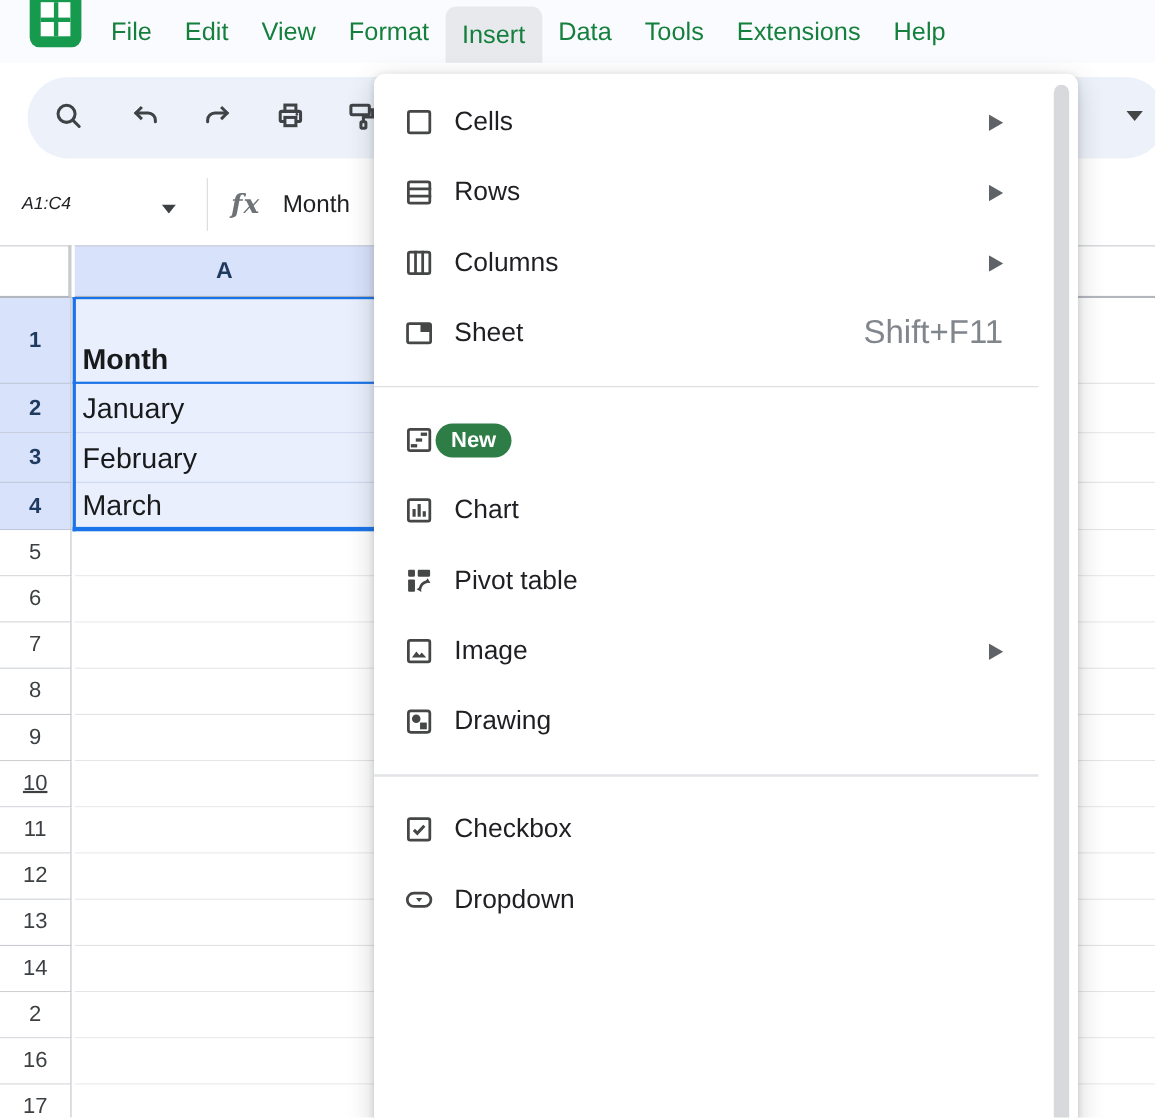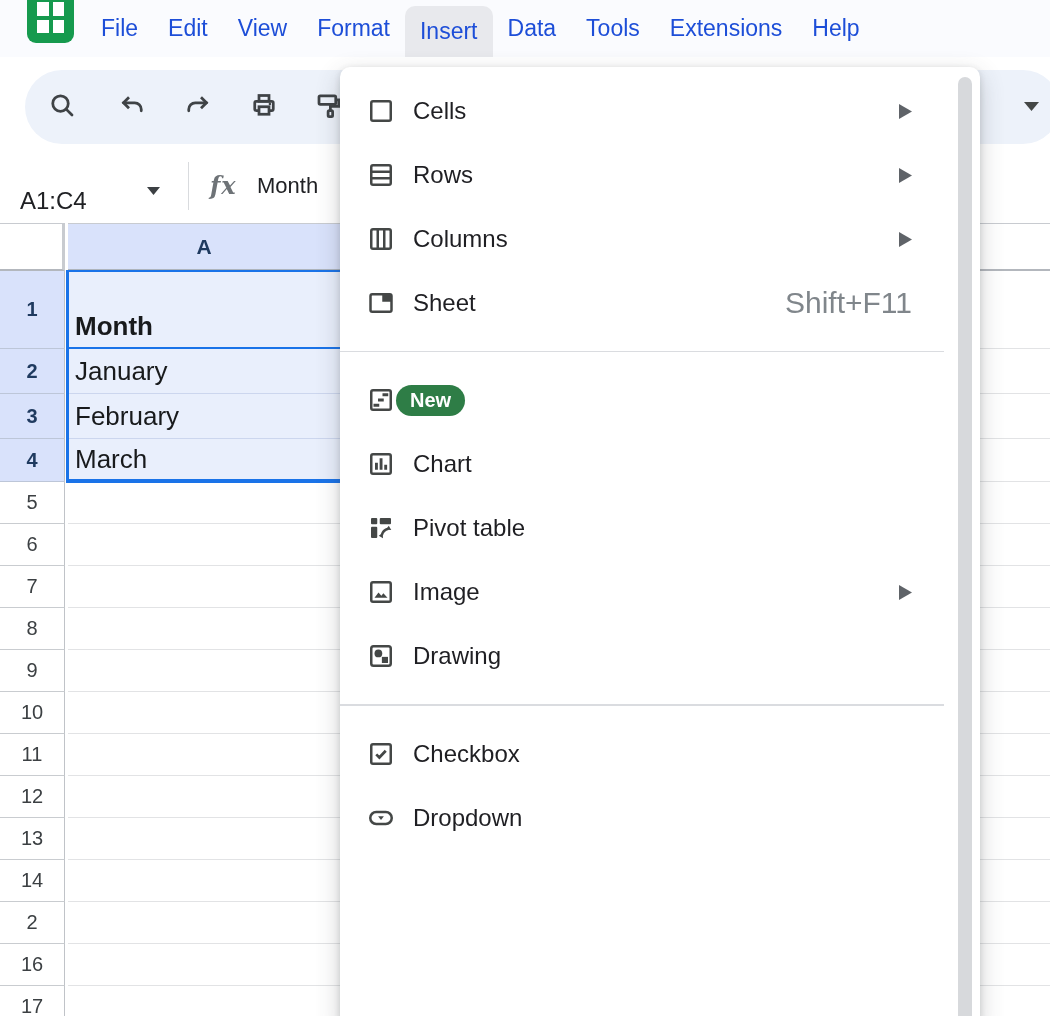--- a/index.html
+++ b/index.html
@@ -7,31 +7,31 @@
   body { font-family:"Liberation Sans", sans-serif; background:#fff; position:relative; overflow:hidden; }
   #stage { position:absolute; inset:0; width:1050px; height:1016px; overflow:hidden; background:#fff; }
 
   
   .top-bar { position:absolute; left:0; top:0; width:1050px; height:57px; background:#fafbfe; }
   .logo { position:absolute; left:27px; top:-9px; width:47px; height:52px; background:#169a4e; border-radius:9px; }
   .logo-grid { position:absolute; left:10px; top:11px; width:27px; height:31px; background:#fff; }
   .logo-grid:before { content:""; position:absolute; left:11.5px; top:0; width:4px; height:100%; background:#169a4e; }
   .logo-grid:after  { content:""; position:absolute; left:0; top:13.5px; width:100%; height:4px; background:#169a4e; }
   .menu-bar { position:absolute; left:86px; top:0; height:57px; display:flex; align-items:flex-end; }
-  .mb-item { height:57px; display:flex; align-items:center; padding:0 15px; font-size:23px; color:#1d4ed8; cursor:default; }
+  .mb-item { height:57px; display:flex; align-items:center; padding:0 15px; font-size:23px; color:#15803d; cursor:default; }
   .mb-item.active { background:#e8e9ed; border-radius:10px 10px 0 0; height:51px; }
 
   
   .tb-pill { position:absolute; left:25px; top:70px; width:1035px; height:74px; border-radius:37px; background:#edf2fa; }
   .tb-btn { position:absolute; top:15px; width:44px; height:44px; display:flex; align-items:center; justify-content:center; border-radius:50%; }
   .tb-more { position:absolute; left:984px; top:15px; width:44px; height:44px; display:flex; align-items:center; justify-content:center; }
 
   
   .fx-row { position:absolute; left:0; top:148px; width:1050px; height:75px; background:#fff; }
-  .name-box { position:absolute; left:20px; top:15px; height:75px; display:flex; align-items:center; font-size:24px; color:#202124; }
+  .name-box { position:absolute; left:20px; top:0; height:75px; display:flex; align-items:center; font-size:16px; color:#202124;font-style:italic; }
   .name-caret { position:absolute; left:147px; top:33px; }
   .fx-divider { position:absolute; left:188px; top:14px; width:1px; height:48px; background:#d9dbde; }
   .fx-label { position:absolute; left:210px; top:0; height:75px; display:flex; align-items:center; font-family:"DejaVu Serif", serif; font-style:italic; font-weight:bold; font-size:24px; color:#6e7377; letter-spacing:1px; }
   .fx-value { position:absolute; left:257px; top:0; height:75px; display:flex; align-items:center; font-size:22px; color:#202124; }
 
   
   .corner-box { position:absolute; left:0; top:223px; width:65px; height:48px; background:#fff; border-top:1px solid #c8cbd0; border-bottom:2px solid #b3b7bd; border-right:3px solid #c8cbd0; }
   .col-header { position:absolute; left:68px; top:223px; width:272px; height:48px; background:#d9e2fb; border-top:1px solid #c8cbd0; border-bottom:2px solid #aeb4bc; display:flex; align-items:center; justify-content:center; font-size:21px; font-weight:bold; color:#1f3a5f; }
   .sliver-header { position:absolute; left:980px; top:223px; width:70px; height:48px; background:#fff; border-top:1px solid #c8cbd0; border-bottom:2px solid #b3b7bd; }
   .sliver-vline { position:absolute; left:999px; top:271px; width:1px; height:745px; background:#e0e2e4; }
@@ -151,21 +151,21 @@
   <div class="row-headers">
       <div class="rh sel" style="height: 78px;">1</div>
       <div class="rh sel" style="height: 45px;">2</div>
       <div class="rh sel" style="height: 45px;">3</div>
       <div class="rh sel" style="height: 43px;">4</div>
       <div class="rh" style="height: 42px;">5</div>
       <div class="rh" style="height: 42px;">6</div>
       <div class="rh" style="height: 42px;">7</div>
       <div class="rh" style="height: 42px;">8</div>
       <div class="rh" style="height: 42px;">9</div>
-      <div class="rh" style="height: 42px;">10</div>
+      <div class="rh" style="height: 42px; text-decoration: underline;">10</div>
       <div class="rh" style="height: 42px;">11</div>
       <div class="rh" style="height: 42px;">12</div>
       <div class="rh" style="height: 42px;">13</div>
       <div class="rh" style="height: 42px;">14</div>
       <div class="rh" style="height: 42px;">2</div>
       <div class="rh" style="height: 42px;">16</div>
       <div class="rh" style="height: 42px;">17</div>
     </div>
   <div class="colA">
       <div class="cell sel bold" style="height: 78px;">Month</div>

